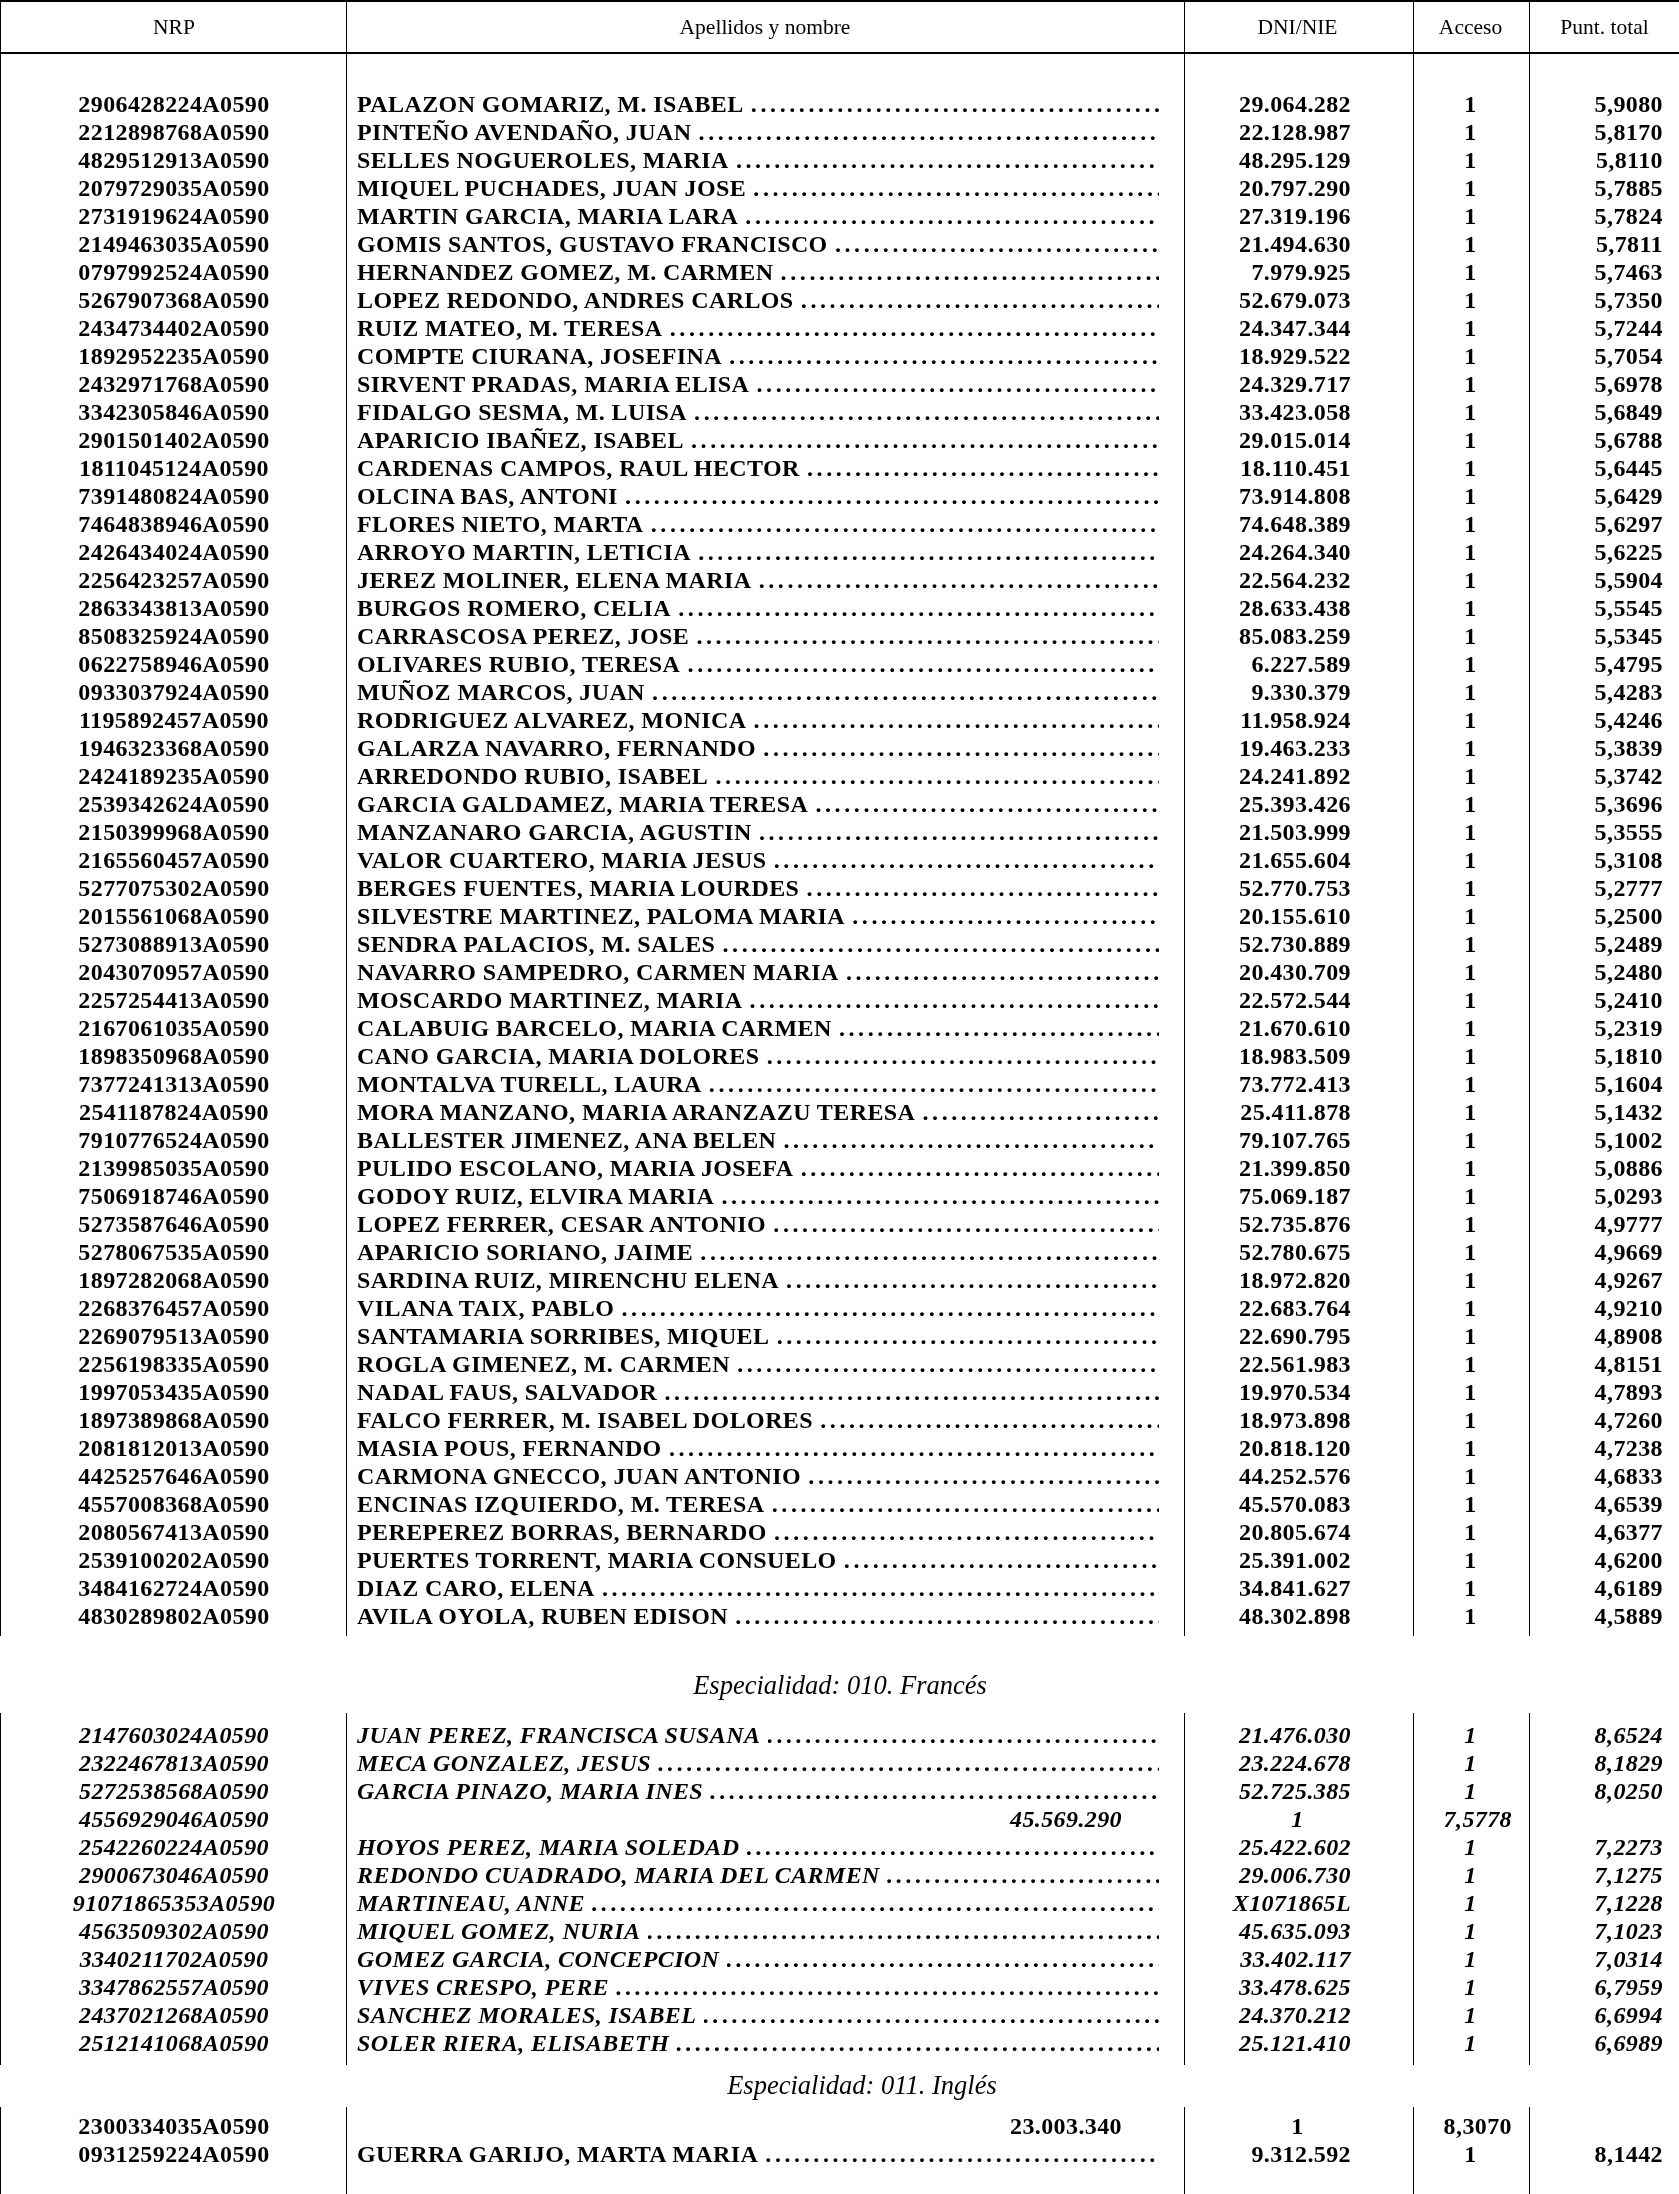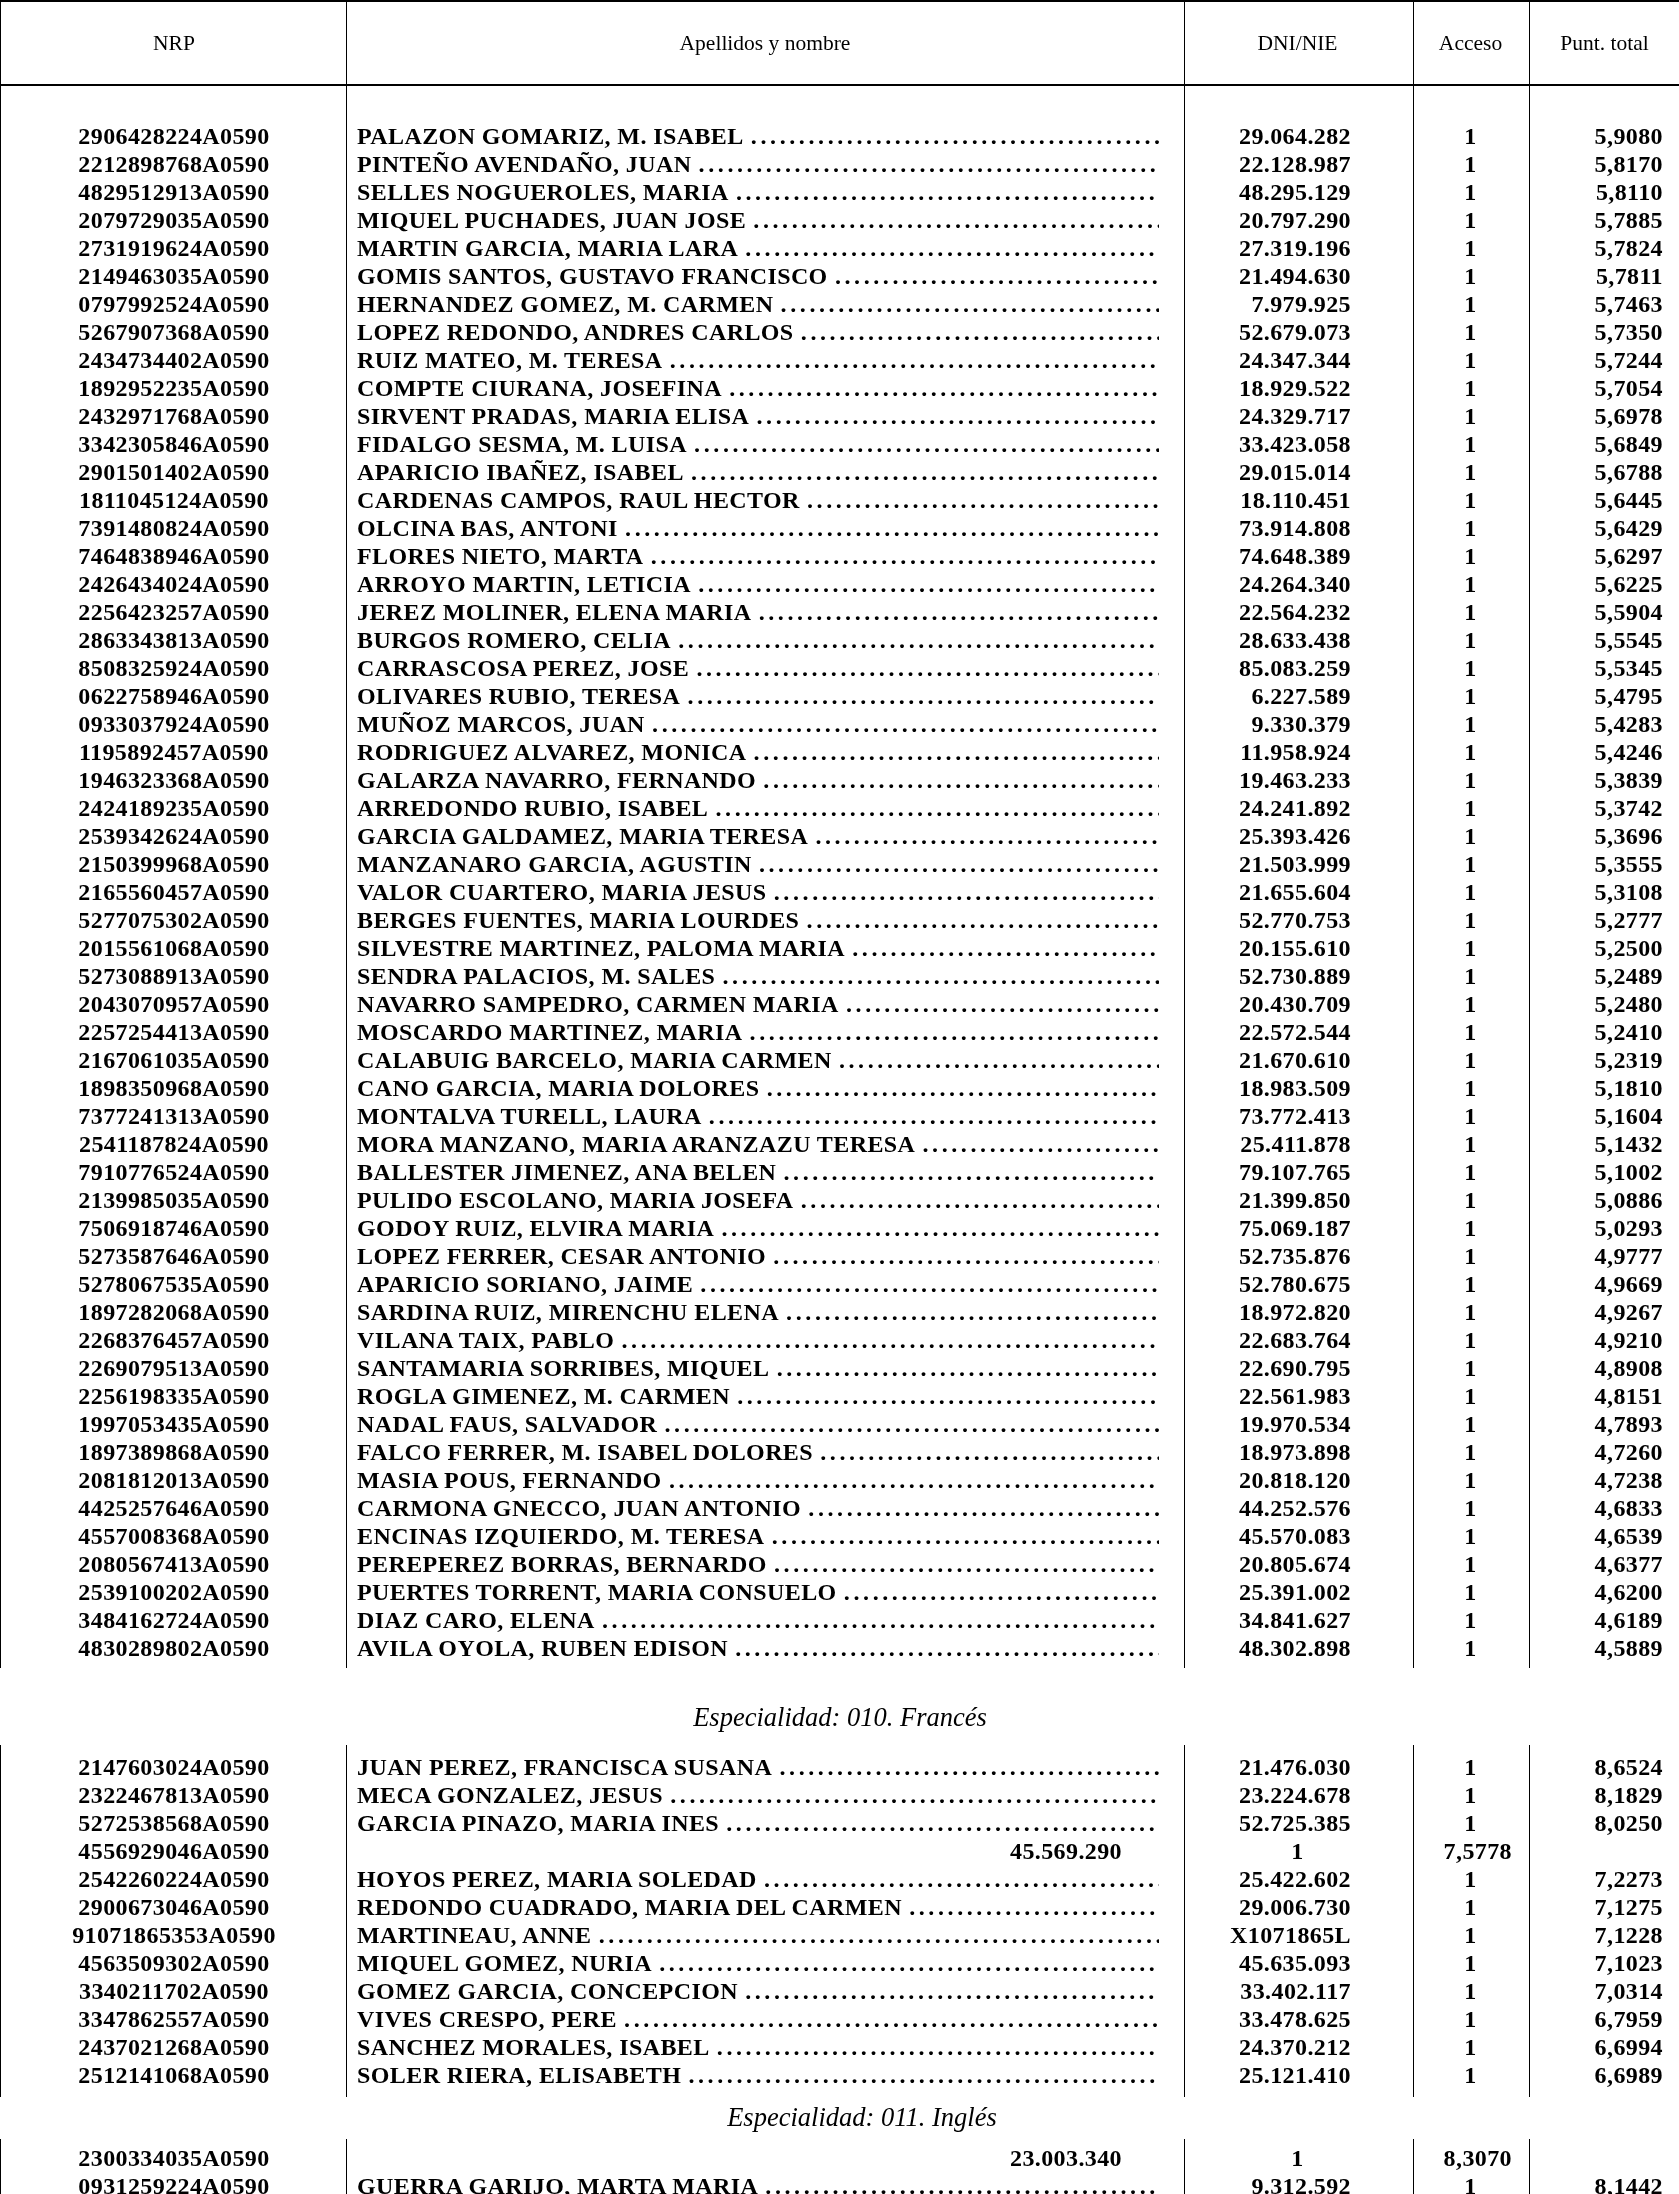--- a/index.html
+++ b/index.html
@@ -9,40 +9,40 @@
     background:#ffffff; color:#000000;
     font-family:"Liberation Serif","DejaVu Serif",serif;
     overflow:hidden;
     box-sizing:border-box;
   }
   
   .thead {
     position:relative;
     display:grid;
     grid-template-columns:346px 836px 229px 117px 1fr;
-    height:86px;
+    height:54px;
     box-sizing:border-box;
     border-top:2.1px solid #000;
     border-bottom:2.1px solid #000;
     border-left:1.4px solid #000;
     align-items:center;
     font-size:21.5px;
     font-weight:normal;
   }
   .hcell { text-align:center; }
   
   .vline { position:absolute; top:0; bottom:0; width:1.4px; background:#000; }
   
   .sec {
     position:relative;
     border-left:1.4px solid #000;
     box-sizing:border-box;
   }
   .sec-0 { padding-top:36px; padding-bottom:5.7px; }
-  .sec-1 { padding-top:8.6px; padding-bottom:7.2px; }
+  .sec-1 { padding-top:8.6px; padding-bottom:7.2px;font-style:italic; }
   .sec-2 { padding-top:5.7px; padding-bottom:64px; }
   .sec-title {
     text-align:center;
     font-style:italic;
     font-weight:normal;
     font-size:26.5px;
     line-height:33px;
   }
   .t1 { margin:33px 0 11.5px 0; }
   .t2 { margin:4.3px 0 4.3px 0;padding-left:44px; }

